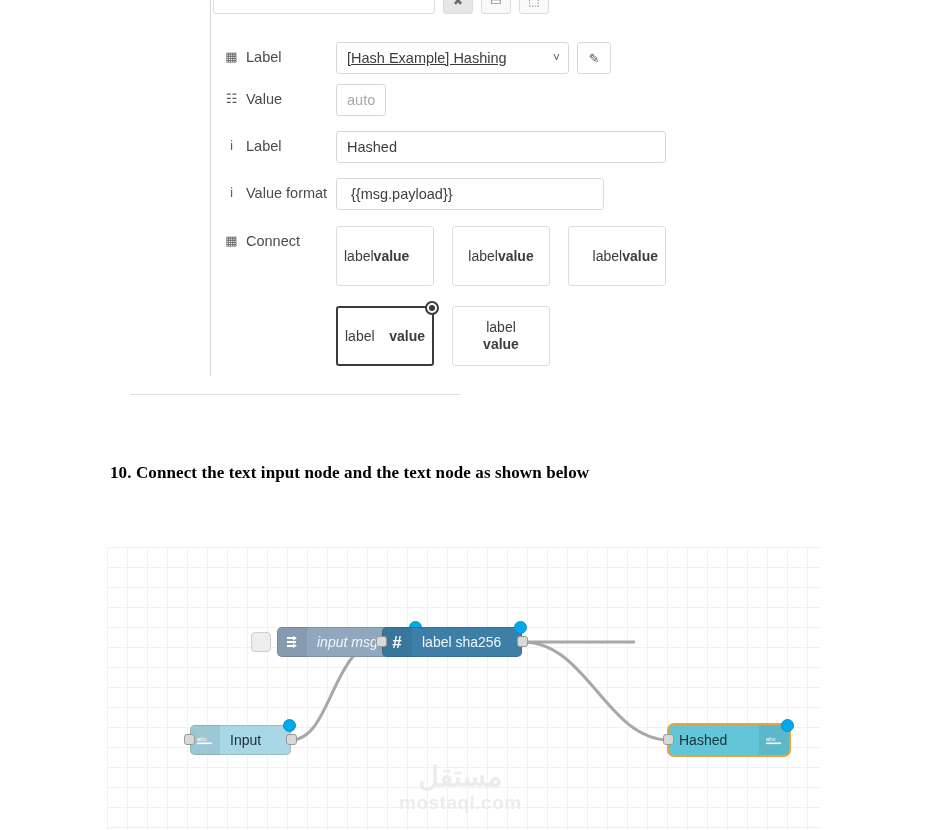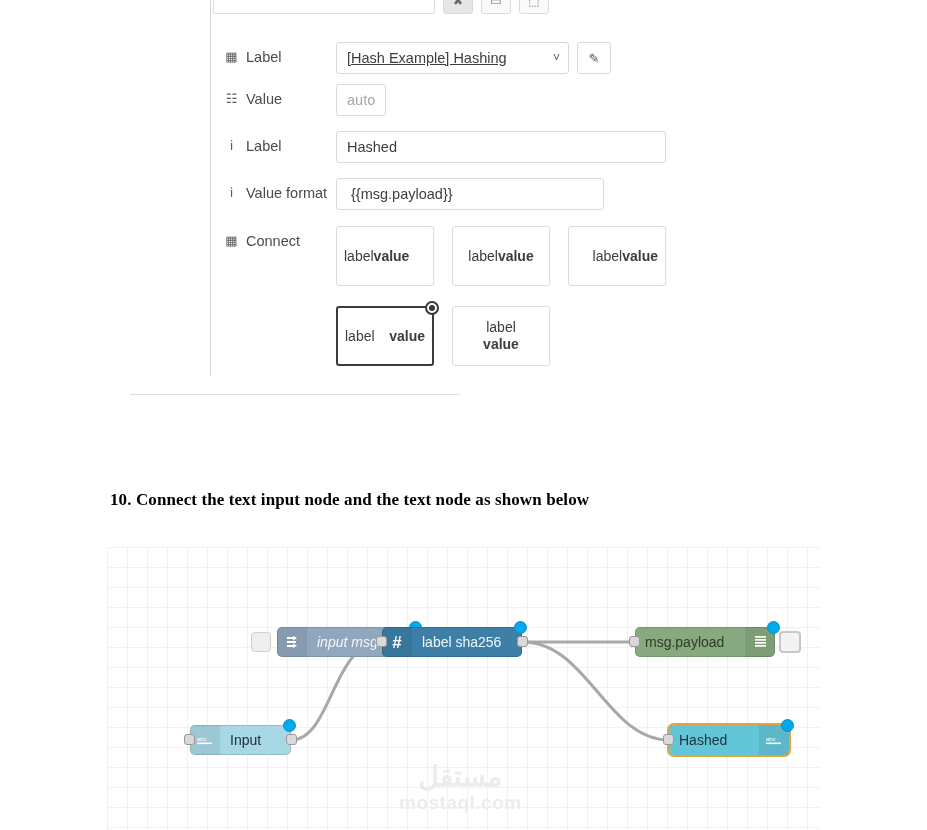--- a/index.html
+++ b/index.html
@@ -102,21 +102,21 @@
   .opt .sp-right { display:flex; width:100%; justify-content:flex-end; }
   .opt .stack { width:100%; text-align:center; line-height:17px; }
 
   .panel-divider {
     position:absolute; left:130px; top:394px; width:330px; height:1px;
     background:#dedede;
   }
 
   
   .step-heading {
-    position:absolute; left:110px; top:490px;
+    position:absolute; left:110px; top:463px;
     font-family:"Liberation Serif", serif;
     font-weight:bold; font-size:17px; color:#000;
     letter-spacing:0.1px;
   }
 
   
   .canvas {
     position:absolute; left:107px; top:547px;
     width:713px; height:283px;
     background:#ffffff;
@@ -311,34 +311,20 @@
     <div class="node" style="left:275px; top:80px; width:140px; background:#3e7fa8;">
       <div class="iconbox">
         <span style="color:#fff; font-size:17px; font-weight:bold; line-height:1;">#</span>
       </div>
       <div class="ntext" style="color:#f0f6fa;">label sha256</div>
       <div class="port in"></div>
       <div class="port out"></div>
       <div class="badge"></div>
     </div>
 
-    <div class="node" style="left:528px; top:80px; width:140px; background:#87a980;">
-      <div class="ntext" style="flex:1; color:#2b3d26;">msg.payload</div>
-      <div class="iconbox right">
-        <svg width="13" height="14" viewBox="0 0 13 14">
-          <rect x="1" y="1" width="11" height="1.7" fill="#fff"></rect>
-          <rect x="1" y="4" width="11" height="1.7" fill="#fff"></rect>
-          <rect x="1" y="7" width="11" height="1.7" fill="#fff"></rect>
-          <rect x="1" y="10" width="11" height="1.7" fill="#fff"></rect>
-        </svg>
-      </div>
-      <div class="port in"></div>
-      <div class="badge"></div>
-      <div class="btnpad"></div>
-    </div>
 
     <div class="node" style="left:83px; top:178px; width:101px; background:#a8d8e6;">
       <div class="iconbox">
         <svg width="18" height="12" viewBox="0 0 18 12">
           <text x="1" y="7" font-size="6" fill="#ffffff" font-family="Liberation Sans, sans-serif">abc</text>
           <rect x="1" y="8.5" width="15" height="1.6" fill="#ffffff"></rect>
         </svg>
       </div>
       <div class="ntext" style="color:#21303a;">Input</div>
       <div class="port in"></div>

